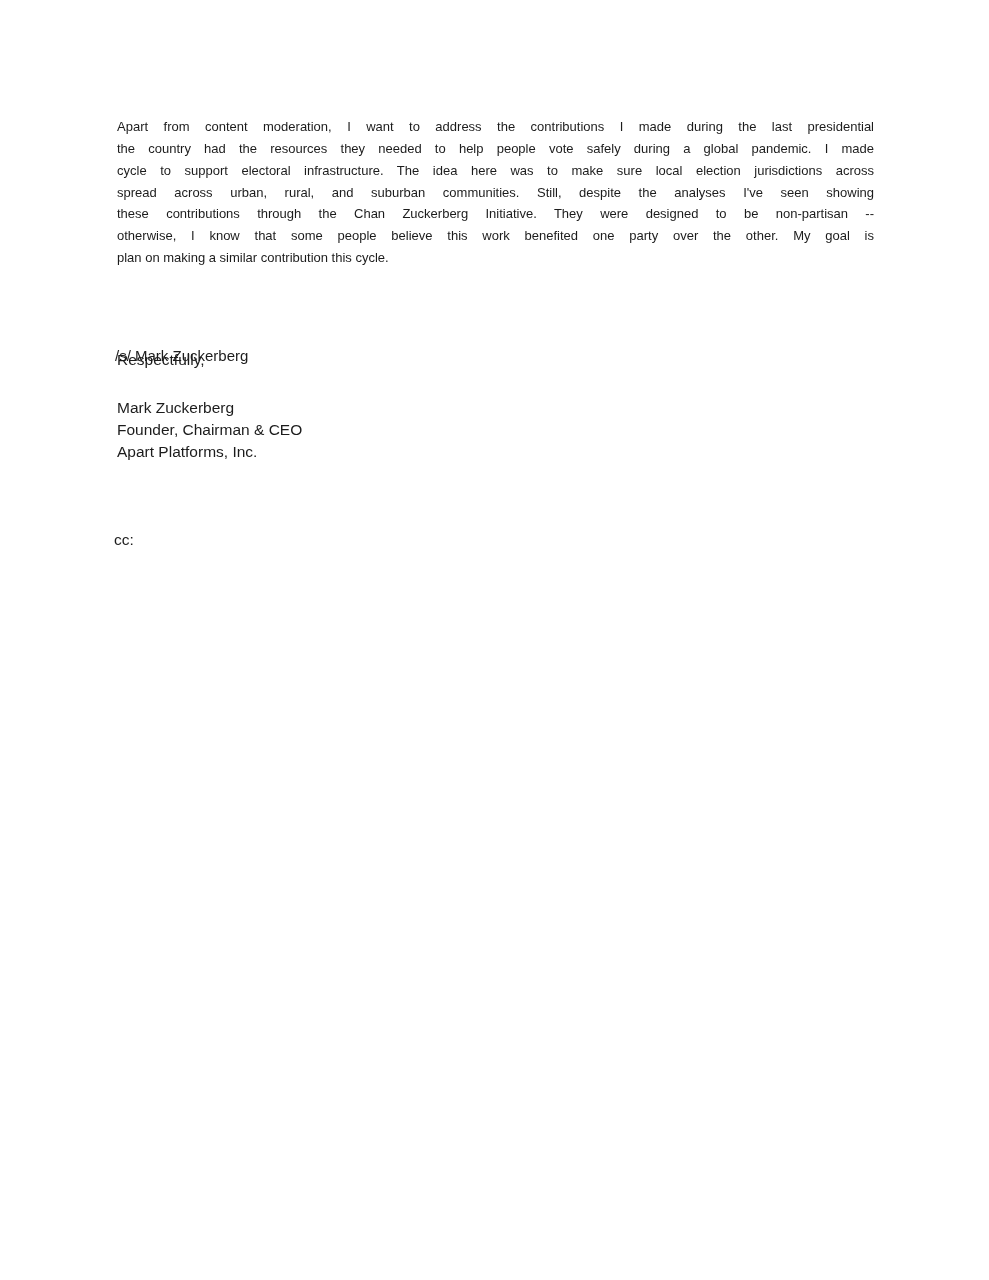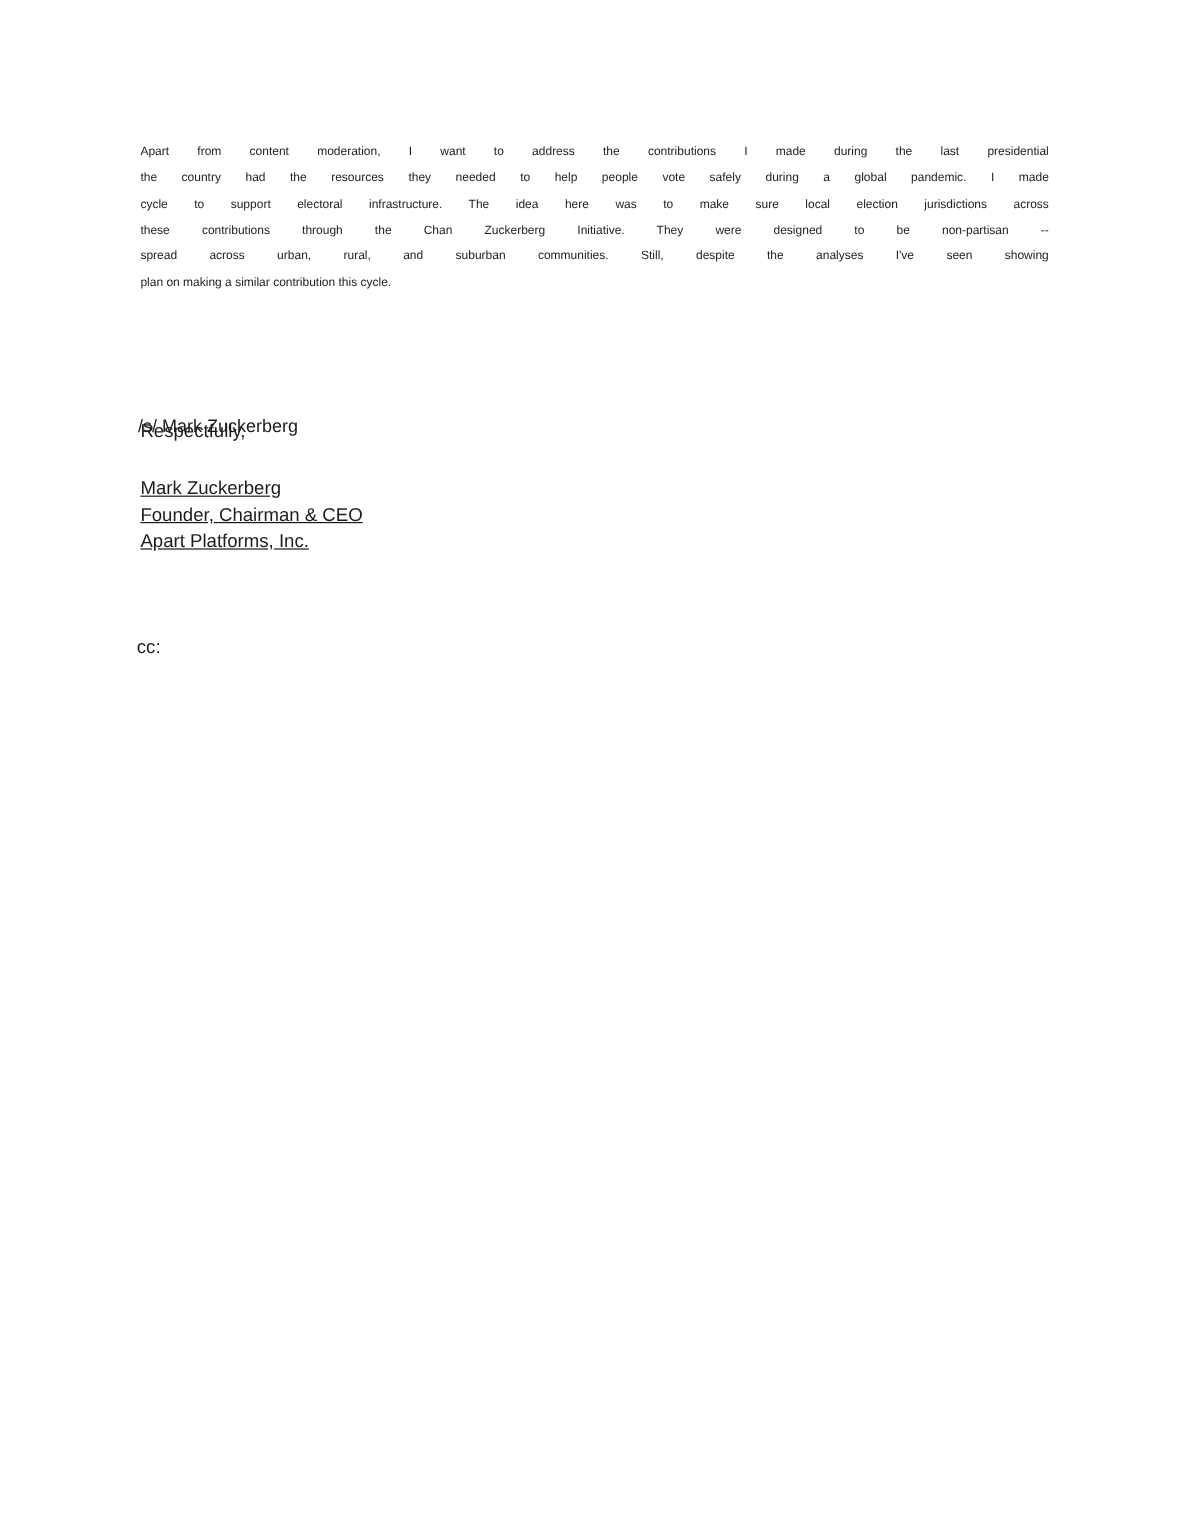--- a/index.html
+++ b/index.html
@@ -19,21 +19,21 @@
     width: 989px;
     height: 1280px;
     background: #ffffff;
     overflow: hidden;
   }
   .body-paragraph {
     position: absolute;
     left: 117px;
     top: 116px;
     width: 757px;
-    font-size: 10px;
+    font-size: 13px;
     line-height: 21.85px;
   }
   .para-line {
     white-space: nowrap;
     text-align: justify;
     text-align-last: justify;
   }
   .para-line.last {
     text-align: right;
     text-align-last: left;
@@ -52,21 +52,20 @@
     top: 345px;
     font-size: 15px;
     line-height: 21.9px;
   }
   .signature-block {
     position: absolute;
     left: 117px;
     top: 397px;
     font-size: 15.5px;
     line-height: 21.9px;
-    text-decoration: underline;
   }
   .cc-row {
     position: absolute;
     left: 114px;
     top: 529px;
     font-size: 15.5px;
     line-height: 21.9px;
     display: flex;
     align-items: center;
   }
@@ -77,22 +76,23 @@
 </style>
 </head>
 <body>
 
 <div class="page">
 
   <div class="body-paragraph">
     <div class="para-line">Apart from content moderation, I want to address the contributions I made during the last presidential</div>
     <div class="para-line">the country had the resources they needed to help people vote safely during a global pandemic. I made</div>
     <div class="para-line">cycle to support electoral infrastructure. The idea here was to make sure local election jurisdictions across</div>
+    <div class="para-line">spread across urban, rural, and suburban communities. Still, despite the analyses I've seen showing</div>
     <div class="para-line">these contributions through the Chan Zuckerberg Initiative. They were designed to be non-partisan --</div>
-    <div class="para-line">spread across urban, rural, and suburban communities. Still, despite the analyses I've seen showing</div>
+    <div class="para-line">otherwise, I know that some people believe this work benefited one party over the other. My goal is</div>
     <div class="para-line last">plan on making a similar contribution this cycle.</div>
   </div>
 
   <div class="closing">Respectfully,</div>
 
   <div class="sig-line">/s/ Mark Zuckerberg</div>
 
   <div class="signature-block">
     <div>Mark Zuckerberg</div>
     <div>Founder, Chairman &amp; CEO</div>

